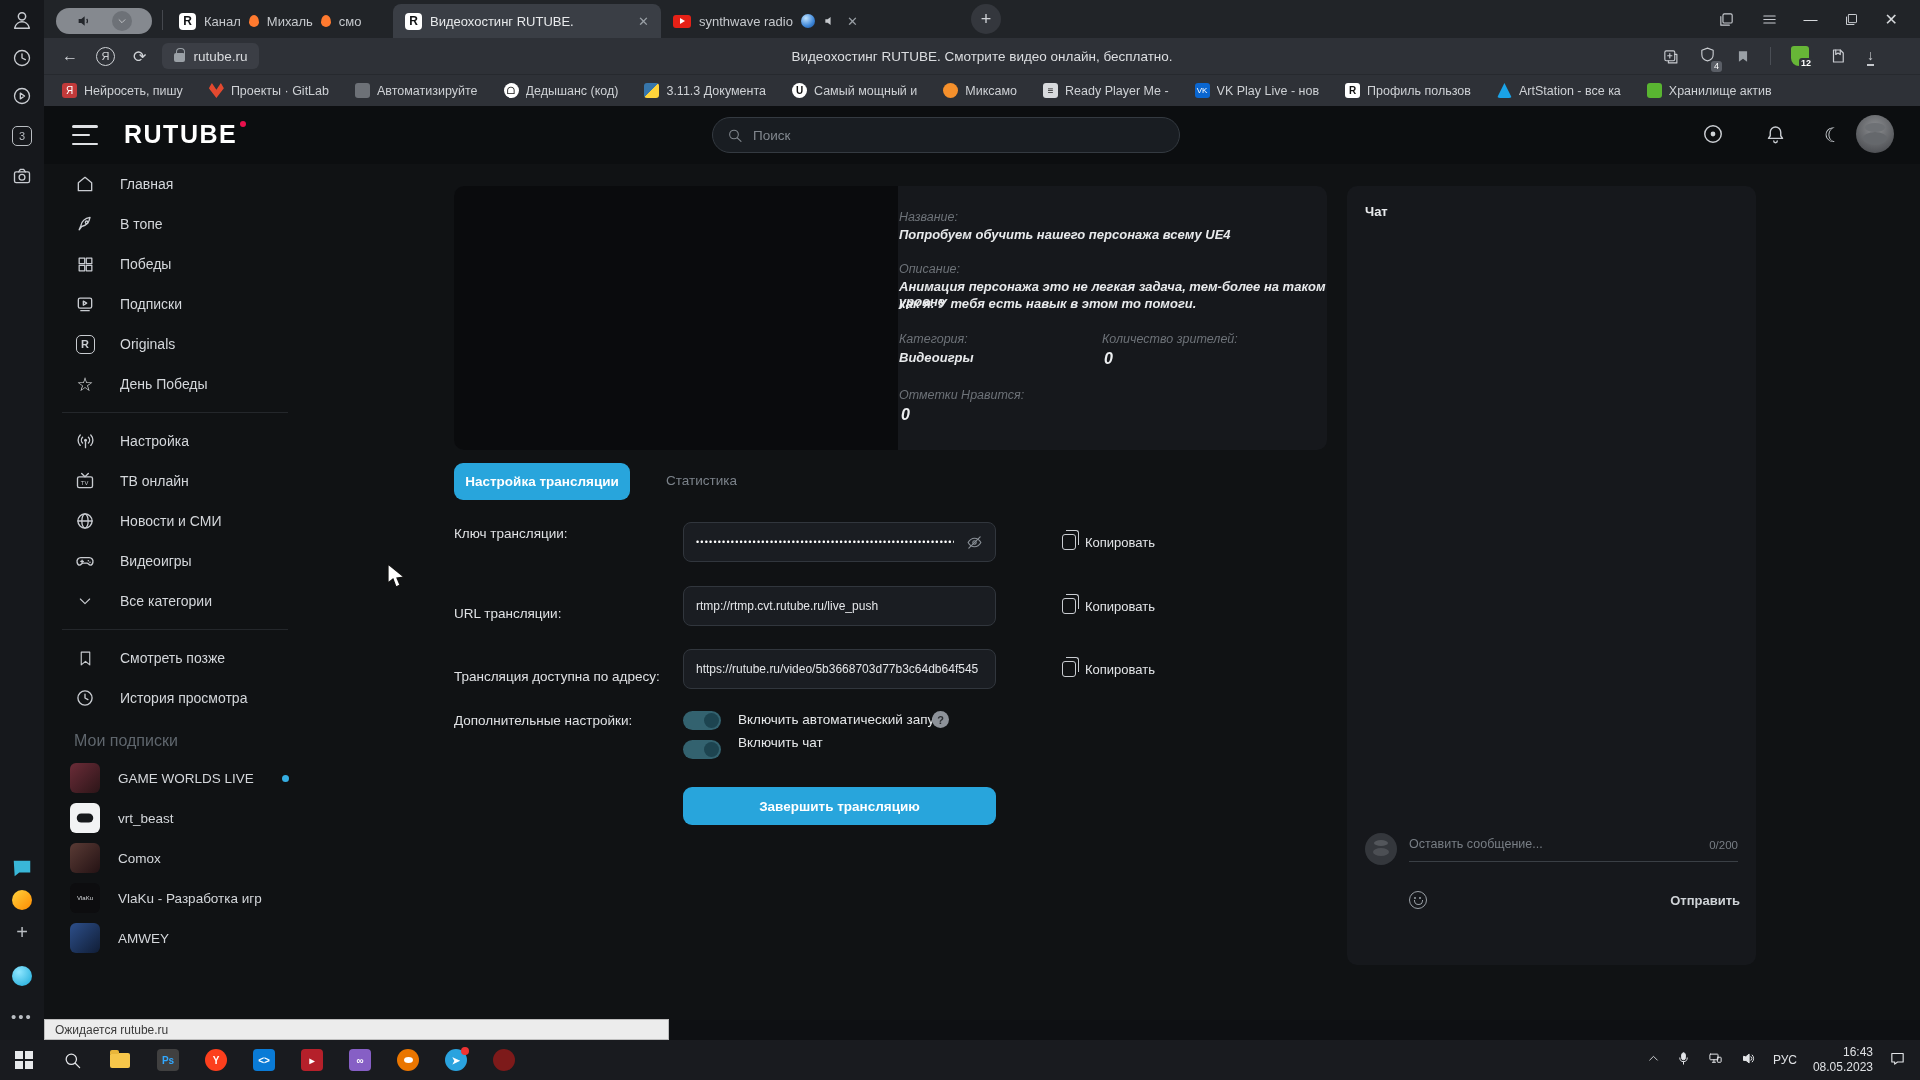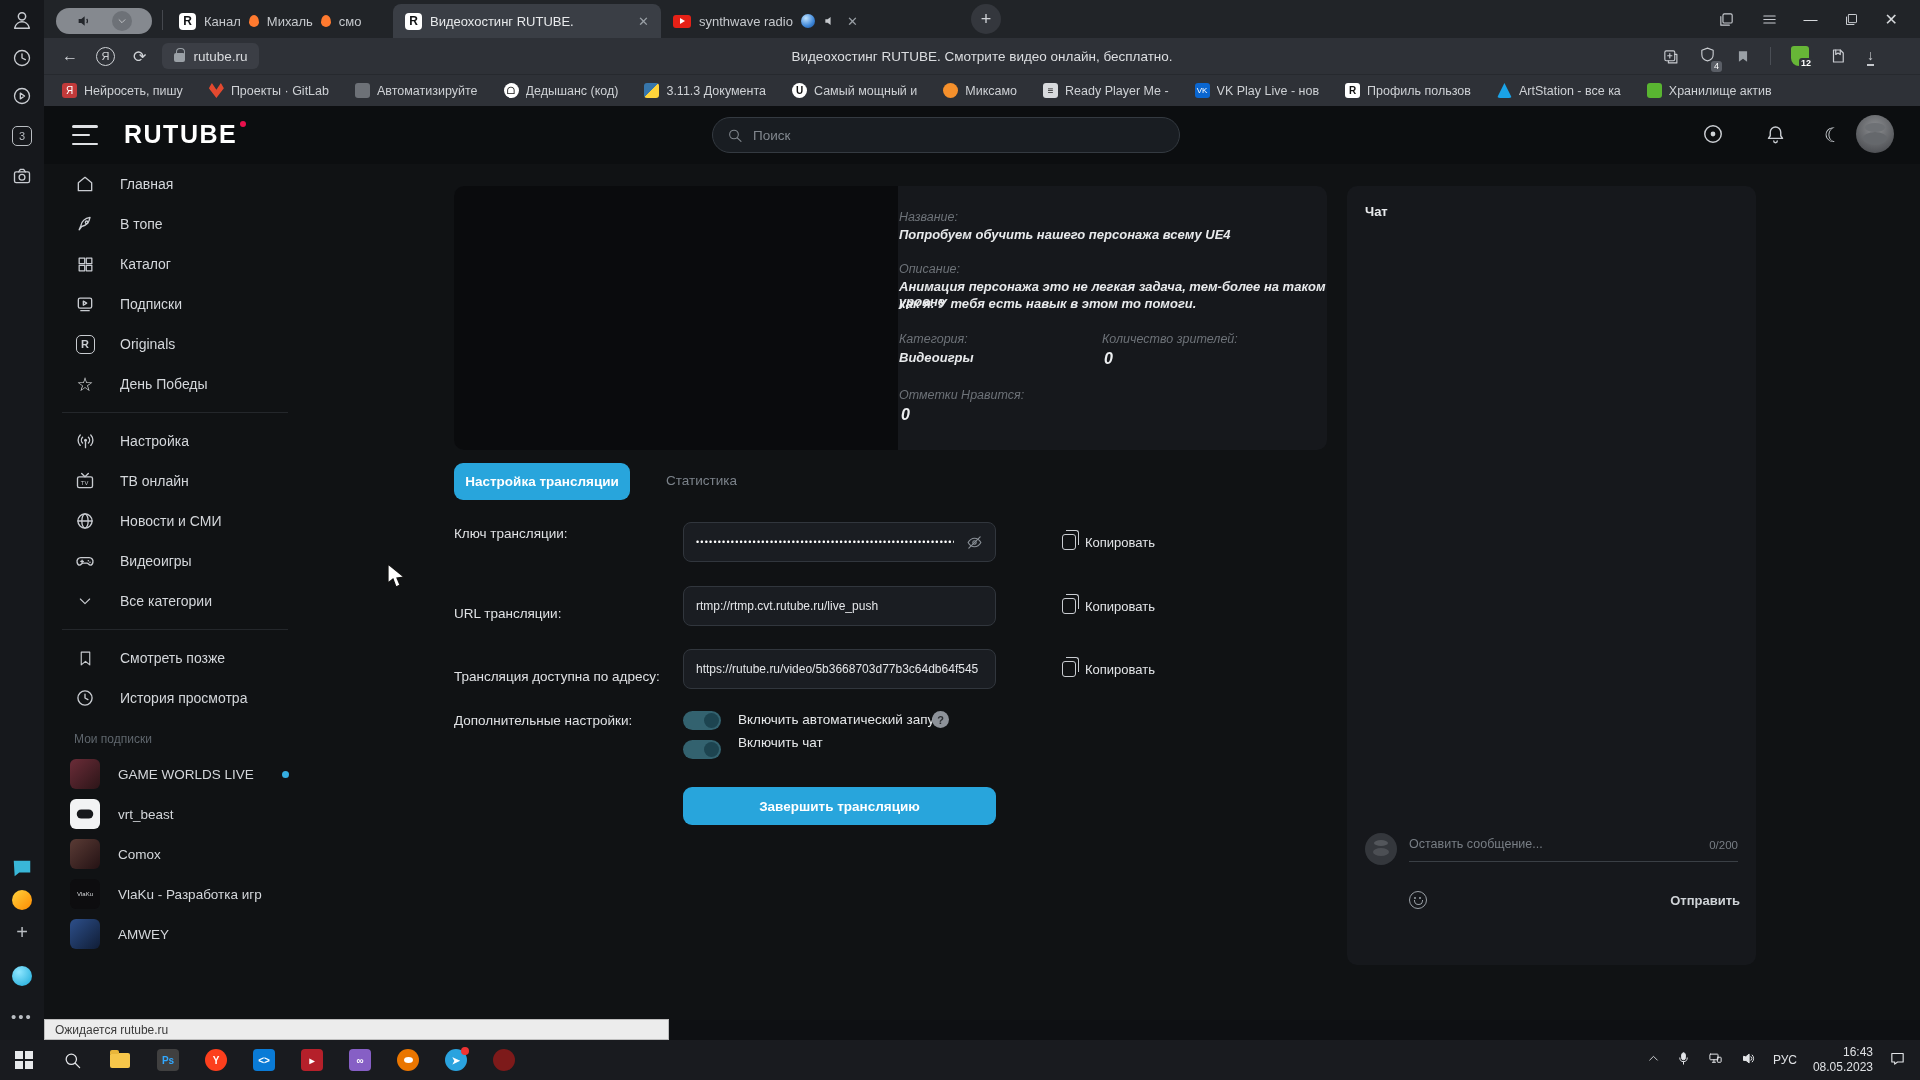--- a/index.html
+++ b/index.html
@@ -62,21 +62,21 @@
   .search input::placeholder { color:#82888f; }
   .hdr-ic { position:absolute; top:17px; color:#cfd3d7; }
   .avatar { position:absolute; right:26px; top:9px; width:38px; height:38px; border-radius:50%; background:radial-gradient(circle at 50% 35%, #8d8f92, #56585c 70%, #3a3c40); overflow:hidden; }
   .avatar:after { content:""; position:absolute; left:9px; top:8px; width:20px; height:9px; border-radius:50%; background:#6e7175; box-shadow:0 11px 0 2px #65686c; }
 
   
   .sbar { position:absolute; left:0; top:58px; width:262px; bottom:0; }
   .si { display:flex; align-items:center; gap:24px; height:40px; padding-left:30px; color:#d4d7db; font-size:14px; }
   .si .igl { width:22px; display:flex; justify-content:center; flex:none; }
   .sdiv { height:1px; background:#24272b; margin:8px 18px; }
-  .subst { padding:14px 0 8px 30px; color:#5f666d; font-size:12px; }
+  .subst { padding:14px 0 8px 30px; color:#5f666d; font-size:16px; }
   .sub { display:flex; align-items:center; gap:18px; height:40px; padding-left:26px; color:#d4d7db; font-size:13.5px; position:relative; }
   .sava { width:30px; height:30px; border-radius:6px; flex:none; }
   .ndot { width:7px; height:7px; border-radius:50%; background:#35aee2; margin-left:10px; }
 
   
   .panel { position:absolute; left:410px; top:80px; width:873px; height:264px; background:#16181c; border-radius:10px;font-style:italic; }
   .preview { position:absolute; left:0; top:0; width:444px; height:264px; background:#0a0b0d; border-radius:10px 0 0 10px; }
   .flabel { color:#6d7278; font-size:12.5px; }
   .fval { color:#e8eaec; font-size:13px; font-weight:700; }
   .bignum { color:#eceef0; font-size:16px; font-weight:700; }
@@ -371,21 +371,21 @@
         </div>
       <div class="si">
           <span class="igl">
             <svg class="lin" width="19" height="19" viewBox="0 0 24 24">
               <rect x="4" y="4" width="7" height="7"></rect>
               <rect x="13" y="4" width="7" height="7"></rect>
               <rect x="4" y="13" width="7" height="7"></rect>
               <rect x="13" y="13" width="7" height="7"></rect>
             </svg>
           </span>
-          <span>Каталог</span>
+          <span>Победы</span>
         </div>
       <div class="si">
           <span class="igl">
             <svg class="lin" width="20" height="20" viewBox="0 0 24 24">
               <rect x="4" y="5" width="16" height="12" rx="2"></rect>
               <path d="M10 8.5l4 2.5-4 2.5zM7 20h10"></path>
             </svg>
           </span>
           <span>Подписки</span>
         </div>

